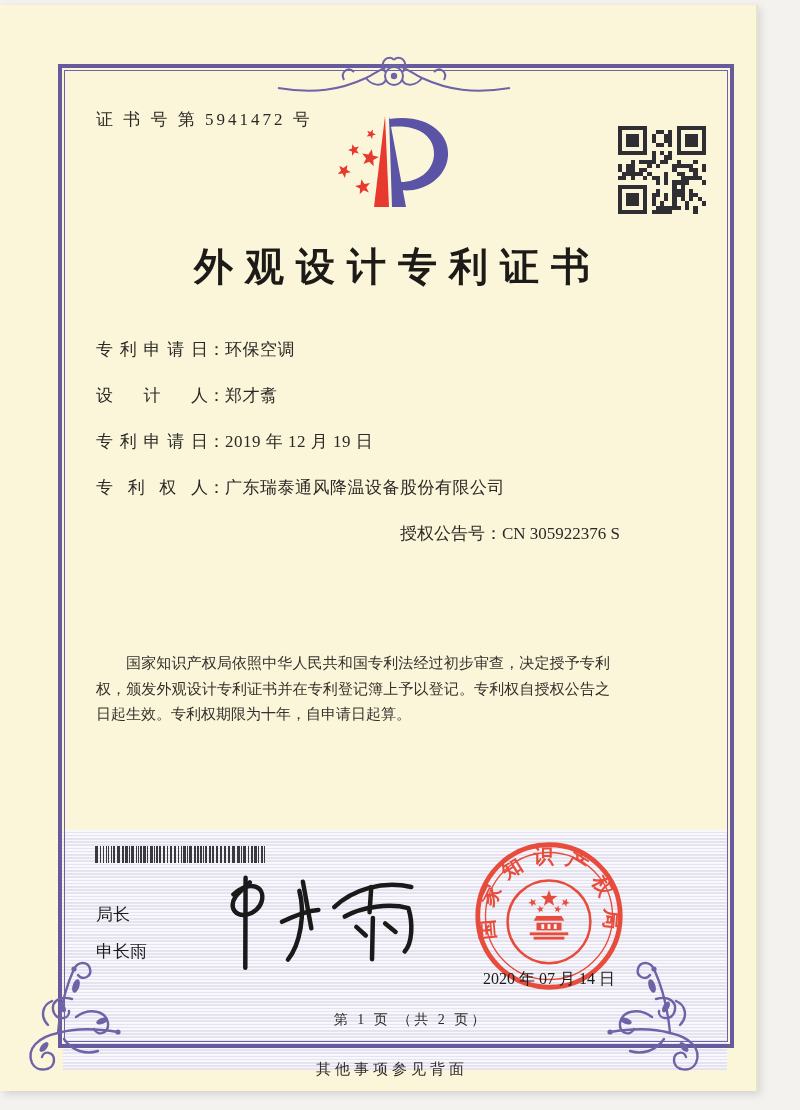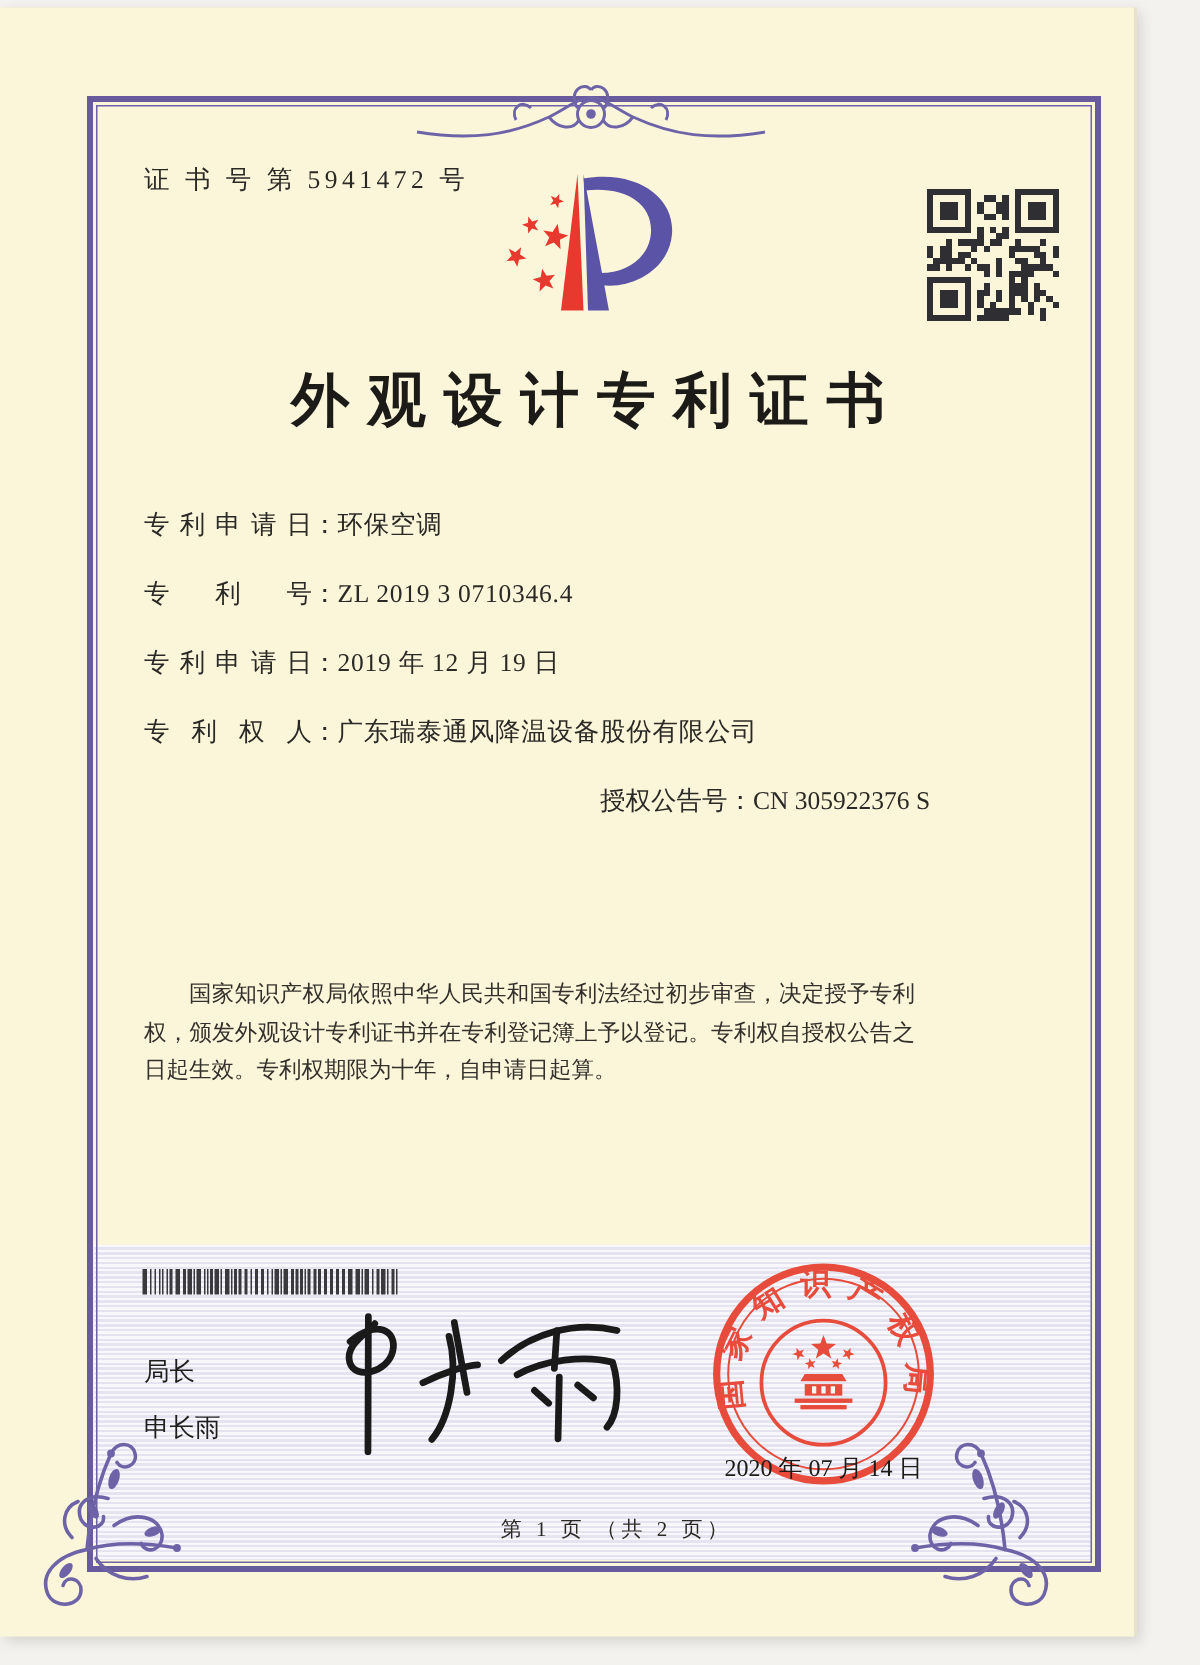--- a/index.html
+++ b/index.html
@@ -7,21 +7,21 @@
     width:800px;height:1110px;position:relative;overflow:hidden;
     background:#f3f2ee;
     font-family:"Liberation Serif","DejaVu Serif",serif;
   }
   .paper{
     position:absolute;left:0;top:5px;width:756px;height:1086px;
     background:#fbf6da;
     box-shadow:2px 0 0 #e6e2cc,4px 3px 8px rgba(60,60,60,.18);
   }
   .band{
-    position:absolute;left:63px;top:825px;width:664px;height:210px;
+    position:absolute;left:63px;top:825px;width:664px;height:240px;
     background:repeating-linear-gradient(180deg,#f8f7fb 0px,#f8f7fb 1.6px,#e6e3f0 1.6px,#e6e3f0 3.2px);
   }
   .frame{
     position:absolute;left:58px;top:59px;width:668px;height:976px;
     border:4px solid #675b9e;pointer-events:none;
   }
   .frame-inner{position:absolute;inset:2px;border:1px solid #6f63a6;}
   .cert-no{position:absolute;left:96px;top:103px;font-size:17px;letter-spacing:3px;color:#2b2925;}
   .logo{position:absolute;left:328px;top:98px;width:160px;height:132px;}
   .qr{position:absolute;left:618px;top:121px;width:88px;height:88px;}
@@ -397,32 +397,33 @@
       <rect x="18" y="20" width="1" height="1" fill="#2e2e33"></rect>
     </svg>
 
   <div class="title">外观设计专利证书</div>
 
   <div class="fields">
     <div class="row">
       <span class="lbl">专利申请日</span><span class="colon">：</span><span class="val">环保空调</span>
     </div>
     <div class="row">
-      <span class="lbl">专利号</span><span class="colon">：</span><span class="val">ZL 2019 3 0710346.4</span>
+      <span class="lbl">设计人</span><span class="colon">：</span><span class="val">郑才翥</span>
     </div>
     <div class="row">
       <span class="lbl">专利申请日</span><span class="colon">：</span><span class="val">2019 年 12 月 19 日</span>
     </div>
     <div class="row">
       <span class="lbl">专利权人</span><span class="colon">：</span><span class="val">广东瑞泰通风降温设备股份有限公司</span>
     </div>
     <div class="row row-grant">
       <span class="g2">
         <span>授权公告号</span><span class="colon">：</span><span>CN 305922376 S</span>
       </span>
     </div>
   </div>
 
   <div class="paras">
     <p>国家知识产权局依照中华人民共和国专利法经过初步审查，决定授予专利权，颁发外观设计专利证书并在专利登记簿上予以登记。专利权自授权公告之日起生效。专利权期限为十年，自申请日起算。</p>
   </div>
 
+  <div class="back-note">其他事项参见背面</div>
 </div>
 
 </body></html>

